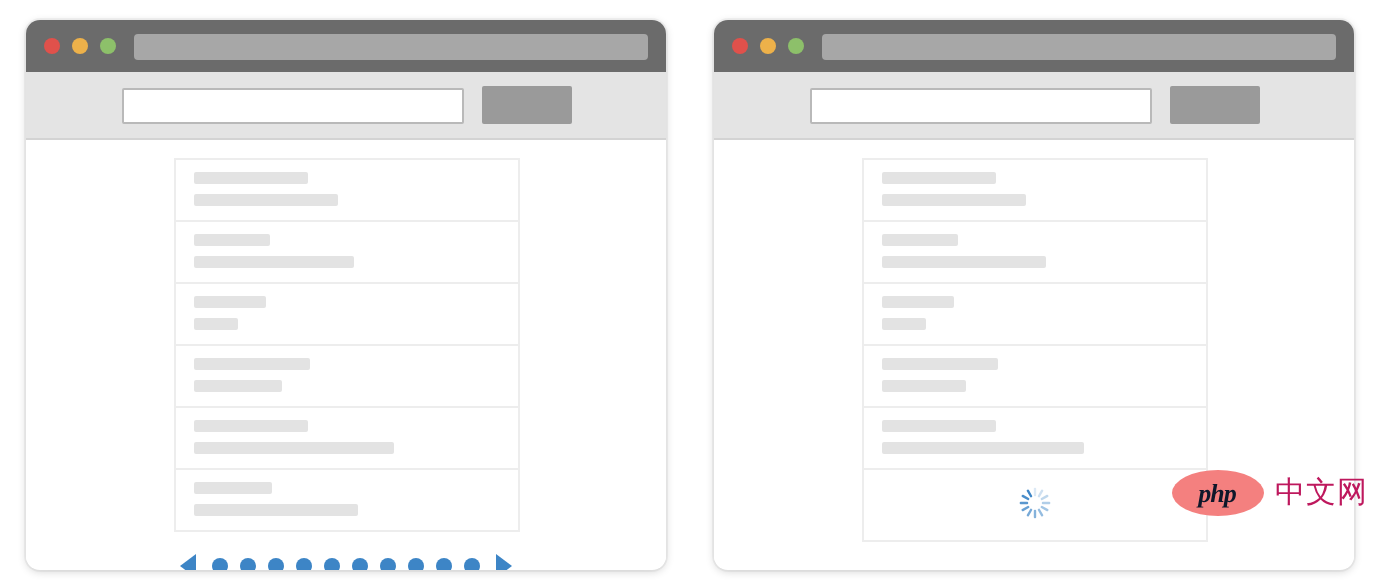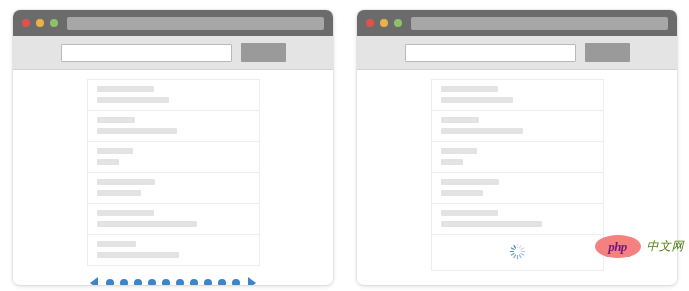--- a/index.html
+++ b/index.html
@@ -191,34 +191,33 @@
     pointer-events: none;
   }
   .wm-badge {
     width: 46px;
     height: 23px;
     border-radius: 50%;
     background: #f4807f;
     display: flex;
     align-items: center;
     justify-content: center;
-    color: #701a75;
+    color: #0f172a;
     font-size: 13px;
     font-style: italic;
     font-weight: bold;
     font-family: "Liberation Serif", serif;
     letter-spacing: -0.5px;
     text-align: center;
   }
   .wm-text {
-    font-size: 12px;
-    color: #4d7c0f;
+    font-size: 15px;
+    color: #be185d;
     font-family: "DejaVu Sans", sans-serif;
     letter-spacing: 0.5px;
-    font-style: italic;
   }
 </style>
 </head>
 <body>
 
 <div class="stage">
 
   <div class="panel">
     <div class="window">
 

